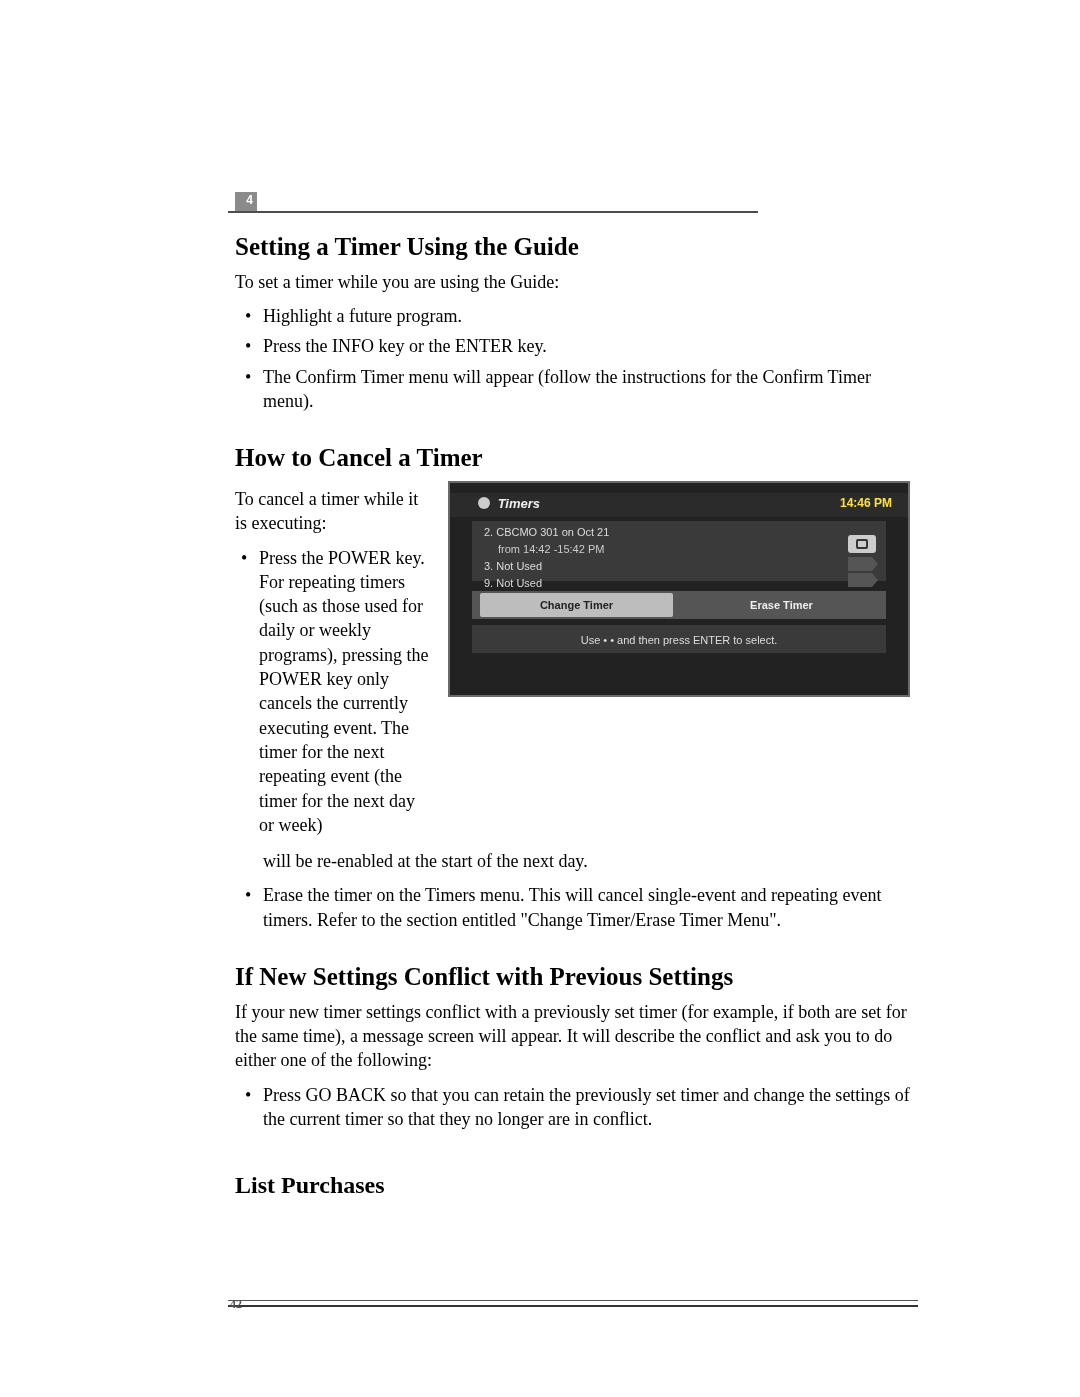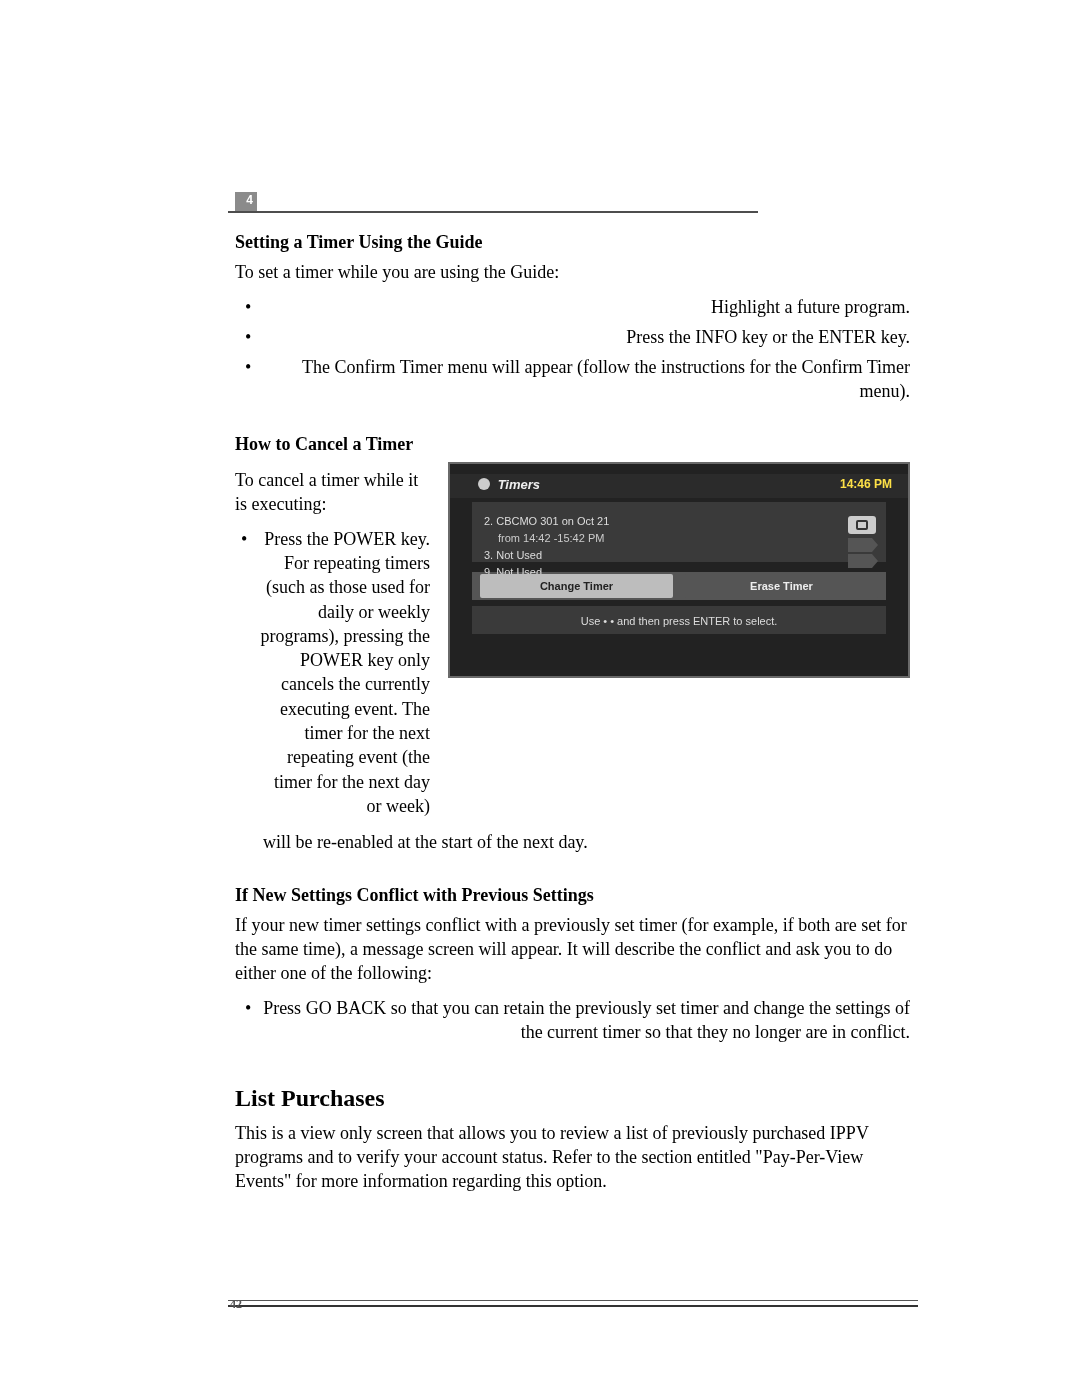--- a/index.html
+++ b/index.html
@@ -36,30 +36,29 @@
     left: 228px;
     width: 530px;
     border-top: 2px solid #4d4d4d;
   }
   .content {
     margin-top: 40px;
     font-size: 18px;
     line-height: 1.35;
   }
   h3.sub {
-    font-size: 18px;
+    font-size: 25px;
     font-weight: bold;
     margin: 28px 0 6px 0;
   }
   p { margin: 6px 0 10px 0; }
   ul.bullets {
     list-style: none;
     padding: 0;
     margin: 4px 0 10px 0;
-    text-align: right;
   }
   ul.bullets > li {
     position: relative;
     padding-left: 28px;
     margin: 6px 0;
   }
   ul.bullets > li::before {
     content: "•";
     position: absolute;
     left: 10px;
@@ -94,21 +93,21 @@
   .ts-title {
     position: absolute; top: 12px; left: 28px;
     font-size: 13px; font-weight: bold; color:#eee;font-style:italic;
   }
   .ts-title .icon {
     display:inline-block; width:12px; height:12px;
     background:#ccc; border-radius:50%; vertical-align:-1px; margin-right:4px;
   }
   .ts-time { position:absolute; top:12px; right:16px; font-size:12px; font-weight:bold; color:#fde047; }
   .ts-list {
-    position:absolute; top:50px; left:34px; right:70px;
+    position:absolute; top:42px; left:34px; right:70px;
     font-size:11px; line-height:1.35; color:#ddd;
   }
   .ts-list .row { margin-bottom:2px; white-space:nowrap; overflow:hidden; text-overflow:ellipsis;}
   .ts-list .sub { padding-left:14px; color:#ccc;}
   .ts-icon {
     position:absolute; top:52px; right:32px; width:28px; height:18px;
     background:#ccc; border-radius:3px;
   }
   .ts-icon::after{
     content:""; position:absolute; inset:4px 8px;
@@ -204,27 +203,29 @@
         <div class="ts-buttons">
           <div class="ts-btn">Change Timer</div>
           <div class="ts-btn dark">Erase Timer</div>
         </div>
         <div class="ts-hint">Use • • and then press ENTER to select.</div>
       </div>
     </div>
 
     <p style="margin-top:2px; padding-left:28px;">will be re-enabled at the start of the next day.</p>
 
+    <ul class="bullets">
+      <li>Erase the timer on the Timers menu. This will cancel single-event and repeating event timers. Refer to the section entitled "Change Timer/Erase Timer Menu".</li>
+    </ul>
 
     <h3 class="sub">If New Settings Conflict with Previous Settings</h3>
     <p>If your new timer settings conflict with a previously set timer (for example, if both are set for the same time), a message screen will appear. It will describe the conflict and ask you to do either one of the following:</p>
     <ul class="bullets">
       <li>Press GO BACK so that you can retain the previously set timer and change the settings of the current timer so that they no longer are in conflict.</li>
     </ul>
 
     <h2 class="section">List Purchases</h2>
-    <p>This is a view only screen that allows you to review a list of previously purchased IPPV programs and to verify your account status. Refer to the section entitled "Pay-Per-View Events" for more information regarding this option.</p>
 
   </div>
 
   <div class="footer-rule"></div>
   <div class="page-num">42</div>
 </div>
 
 </body></html>

